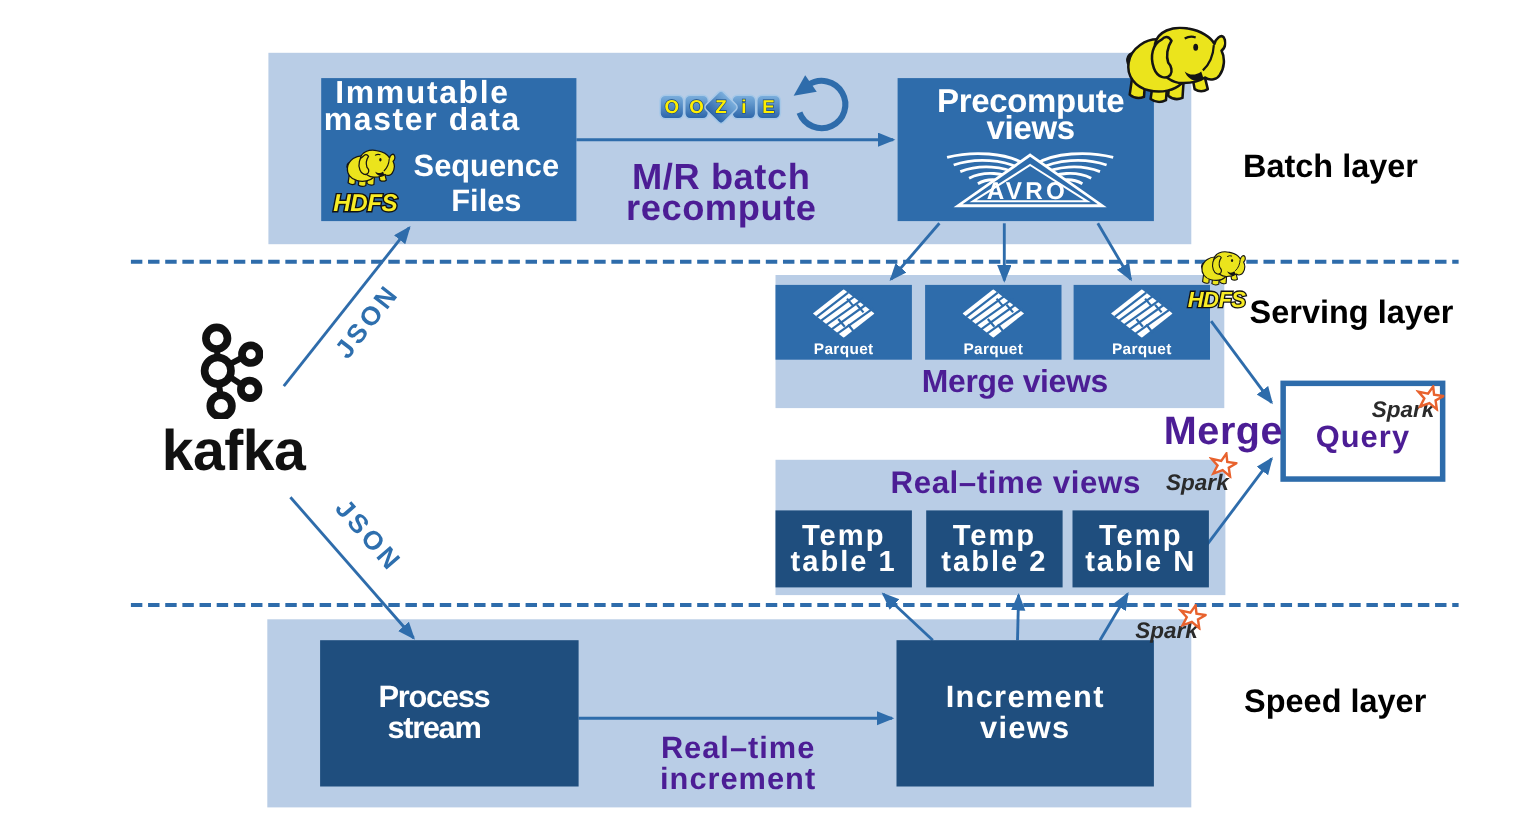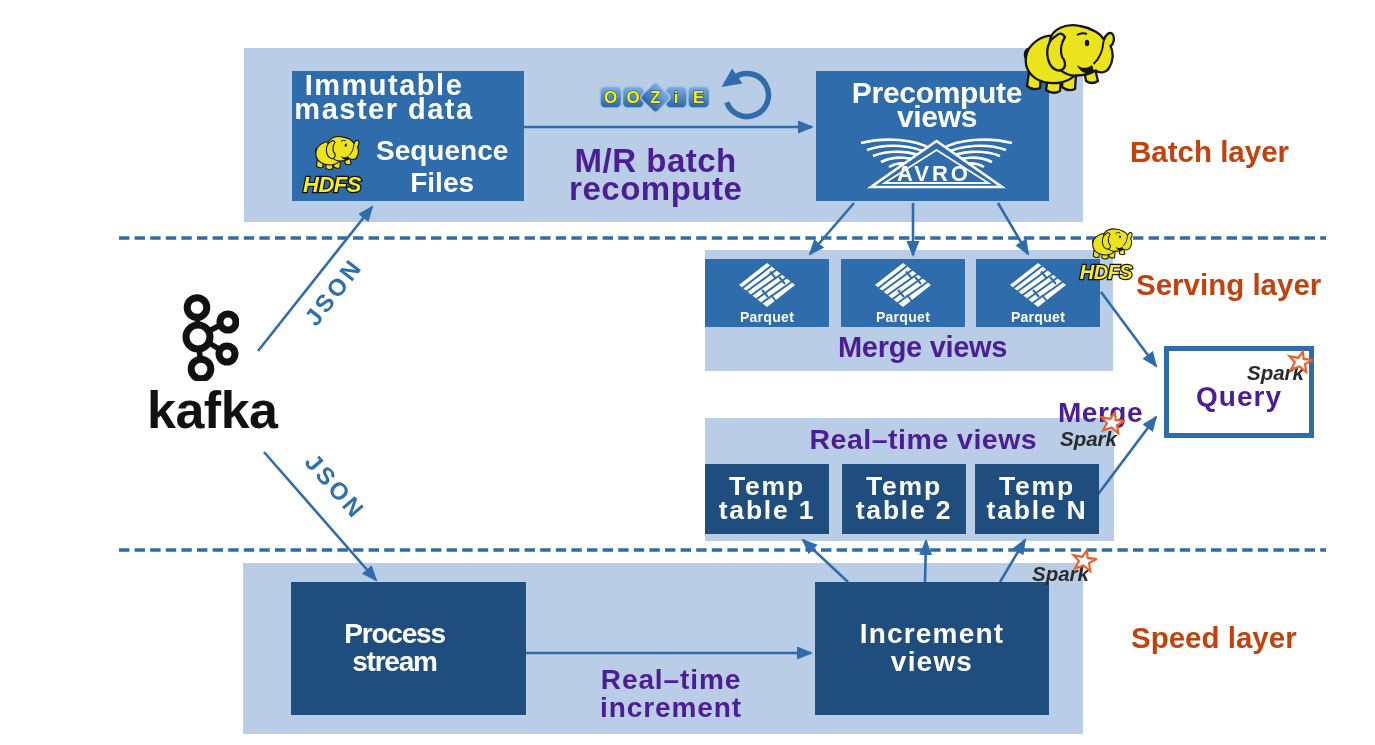--- a/index.html
+++ b/index.html
@@ -3,21 +3,21 @@
 <meta charset="utf-8">
 <style>
   html,body{margin:0;padding:0;}
   body{width:1375px;height:745px;position:relative;background:#fff;overflow:hidden;
        font-family:"Liberation Sans", sans-serif;font-weight:bold;}
   .abs{position:absolute;}
   .band{background:#b9cde6;}
   .mbox{background:#2e6cab;}
   .nbox{background:#1f4e7e;}
   .bluetxt{color:#4c1d95;}
-  .label{color:#c2410c;font-size:29.5px;line-height:29.5px;}
+  .label{color:#000000;font-size:29.5px;line-height:29.5px;}
   .wt{color:#fff;text-align:center;}
   .sparktxt{font-size:20.5px;line-height:20.5px;font-style:italic;color:#2a2a2a;letter-spacing:0px;}
 </style>
 </head>
 <body>
 
 <div class="abs band" style="left:244px;top:48px;width:839px;height:174px;"></div>
 <div class="abs band" style="left:243px;top:563px;width:840px;height:171px;"></div>
 <div class="abs band" style="left:705px;top:250px;width:408px;height:121px;"></div>
 <div class="abs band" style="left:705px;top:418px;width:409px;height:123px;"></div>
@@ -88,21 +88,21 @@
 <div class="abs nbox" style="left:815px;top:582px;width:234px;height:133px;"></div>
 <div class="abs wt" style="left:277px;top:620.3px;width:235px;font-size:28px;line-height:27.4px;letter-spacing:-1.2px;">Process<br>stream</div>
 <div class="abs wt" style="left:815px;top:620.3px;width:234px;font-size:28px;line-height:27.4px;letter-spacing:1.2px;">Increment<br>views</div>
 
 <div class="abs" style="left:1164px;top:346px;width:150px;height:92px;border:5px solid #2e6cab;background:#fff;box-sizing:border-box;"></div>
 <div class="abs bluetxt" style="left:1164px;top:383.1px;width:150px;font-size:28px;line-height:28px;letter-spacing:1px;text-align:center;">Query</div>
 
 <div class="abs bluetxt" style="left:555.7px;top:146.6px;width:200px;font-size:33px;line-height:28.3px;letter-spacing:0.5px;text-align:center;">M/R batch<br>recompute</div>
 <div class="abs bluetxt" style="left:838px;top:333.4px;font-size:29px;line-height:29px;letter-spacing:-0.3px;">Merge views</div>
 <div class="abs bluetxt" style="left:809.5px;top:424.5px;font-size:28.5px;line-height:28.5px;letter-spacing:0.5px;text-align:right;">Real–time views</div>
-<div class="abs bluetxt" style="left:1058px;top:378.3px;font-size:28px;line-height:28px;letter-spacing:0.5px;margin-top:21px;">Merge</div>
+<div class="abs bluetxt" style="left:1058px;top:378.3px;font-size:36px;line-height:28px;letter-spacing:0.5px;">Merge</div>
 <div class="abs bluetxt" style="left:571px;top:666.2px;width:200px;font-size:28px;line-height:27.5px;letter-spacing:0.9px;text-align:center;">Real–time<br>increment</div>
 
 <div class="abs label" style="left:1130px;top:136.9px;">Batch layer</div>
 <div class="abs label" style="left:1136px;top:270.3px;">Serving layer</div>
 <div class="abs label" style="left:1131px;top:623px;">Speed layer</div>
 
 <svg class="abs" style="left:181px;top:291px;" width="58" height="90" viewBox="0 0 58 90">
   <g fill="none" stroke="#111" stroke-width="7">
     <circle cx="16" cy="16.5" r="9.8"></circle>
     <circle cx="17" cy="46" r="12"></circle>

